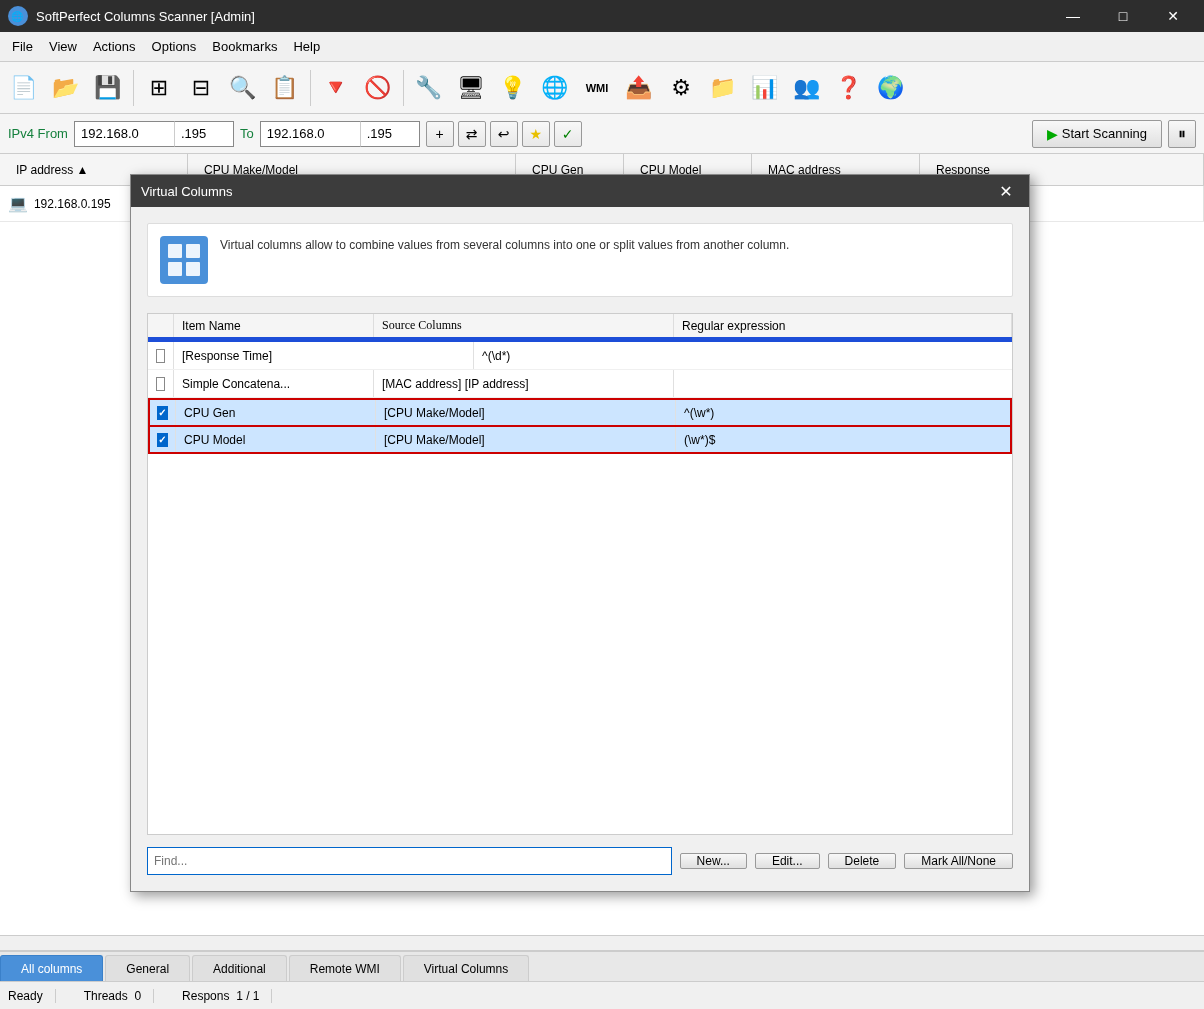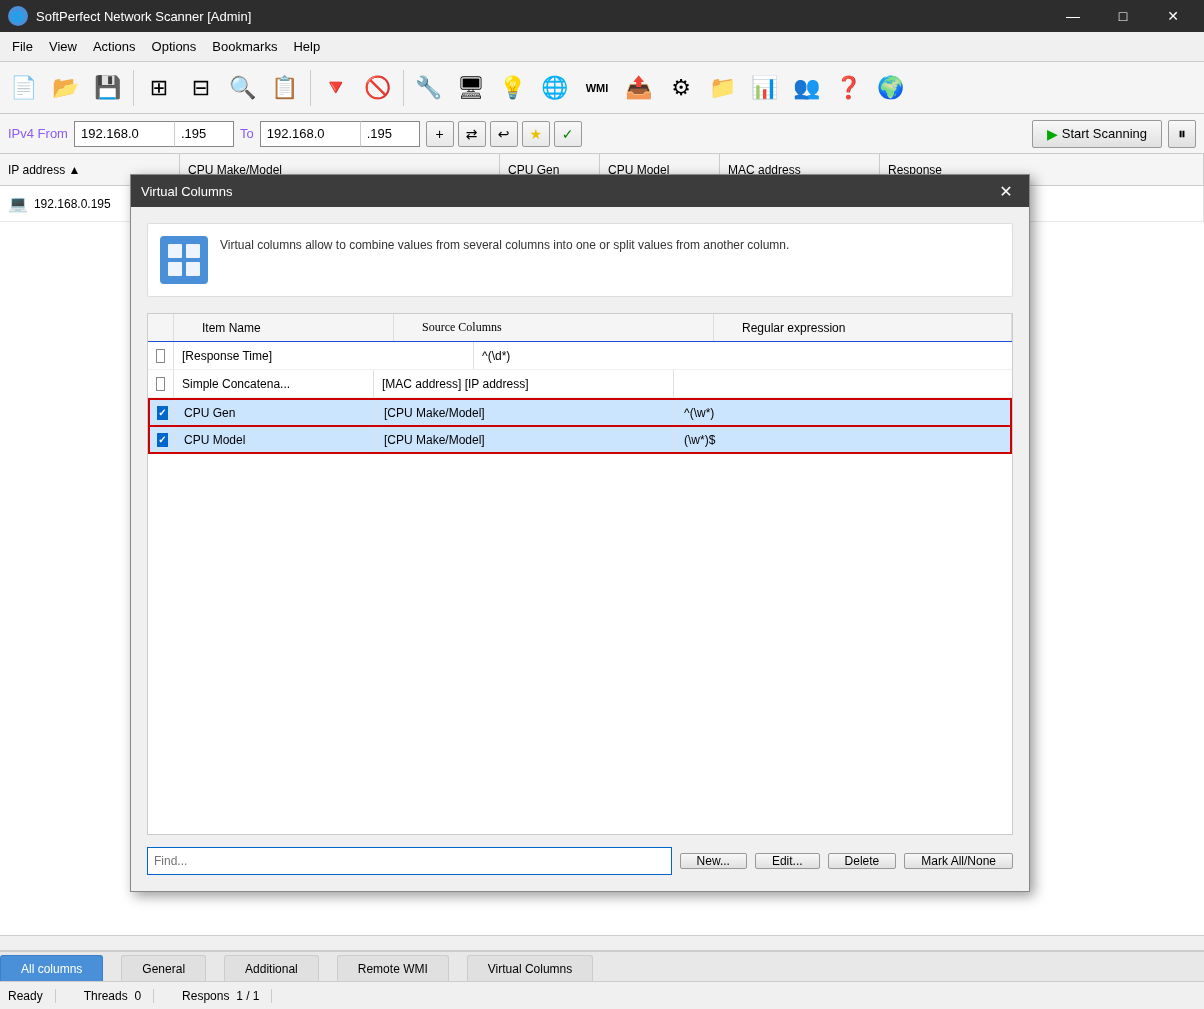--- a/index.html
+++ b/index.html
@@ -59,21 +59,21 @@
     
     .address-bar {
       background: #f5f5f5;
       height: 40px;
       display: flex;
       align-items: center;
       padding: 0 8px;
       gap: 6px;
       border-bottom: 1px solid #ccc;
     }
-    .addr-label { font-size: 13px; color: #8b5cf6; white-space: nowrap; }
+    .addr-label { font-size: 13px; color: #15803d; white-space: nowrap; }
     .addr-input-group { display: flex; gap: 0; }
     .addr-input-left {
       border: 1px solid #888; border-right: none;
       padding: 2px 6px; height: 26px; width: 100px; font-size: 13px; background: white;
     }
     .addr-input-right {
       border: 1px solid #888; border-left: 1px solid #ccc;
       padding: 2px 6px; height: 26px; width: 60px; font-size: 13px; background: white;
     }
     .addr-controls { display: flex; gap: 4px; align-items: center; }
@@ -111,20 +111,21 @@
     .th-cell {
       padding: 4px 8px;
       font-size: 12px;
       font-weight: 500;
       border-right: 1px solid #ccc;
       height: 100%;
       display: flex;
       align-items: center;
       white-space: nowrap;
       overflow: hidden;
+      margin-left: 8px;
     }
     .th-ip { width: 180px; }
     .th-cpu-model-col { width: 320px; }
     .th-cpu-gen { width: 100px; }
     .th-cpu-model { width: 120px; }
     .th-mac { width: 160px; }
     .th-response { flex: 1; }
 
     
     .table-row {
@@ -189,21 +190,21 @@
       background: #4a90d9; border-radius: 4px;
       display: flex; align-items: center; justify-content: center;
       font-size: 28px;
     }
     .info-text { font-size: 12px; color: #333; line-height: 1.5; }
 
     
     .vc-table { border: 1px solid #ccc; background: white; margin-bottom: 12px; }
     .vc-thead {
       display: flex; background: #f5f5f5;
-      border-bottom: 1px solid #1d4ed8; height: 28px; align-items: center; gap: 20px;
+      border-bottom: 5px solid #1d4ed8; height: 28px; align-items: center;
     }
     .vc-th {
       padding: 4px 8px; font-size: 12px; font-weight: 500;
       border-right: 1px solid #ddd; height: 100%; display: flex; align-items: center;
     }
     .vc-col-check { width: 26px; border-right: 1px solid #ddd; }
     .vc-col-name { width: 200px; }
     .vc-col-source { width: 300px; font-family: Liberation Serif, serif; }
     .vc-col-regex { flex: 1; }
     
@@ -283,21 +284,21 @@
     }
     .btab {
       height: 26px;
       padding: 0 20px;
       display: flex; align-items: center;
       font-size: 12px;
       cursor: pointer;
       border: 1px solid #ccc;
       border-bottom: none;
       background: #e0e0e0;
-      margin-right: 18px;
+      margin-right: 2px;
       border-radius: 3px 3px 0 0;
     }
     .btab.active {
       background: #4a90d9;
       color: white;
       border-color: #3a80c9;
     }
 
     
     .arrows-container {
@@ -325,21 +326,21 @@
     }
   </style>
 </head>
 <body>
 
 <div class="app-wrapper">
 
   <div class="title-bar">
     <div class="title-bar-left">
       <div class="title-bar-icon">🌐</div>
-      <span>SoftPerfect Network Scanner [Admin]</span>
+      <span>SoftPerfect Columns Scanner [Admin]</span>
     </div>
     <div class="title-bar-controls">
       <button class="title-bar-btn">—</button>
       <button class="title-bar-btn">□</button>
       <button class="title-bar-btn close">✕</button>
     </div>
   </div>
 
   <div class="menu-bar">
     <div class="menu-item">File</div>

